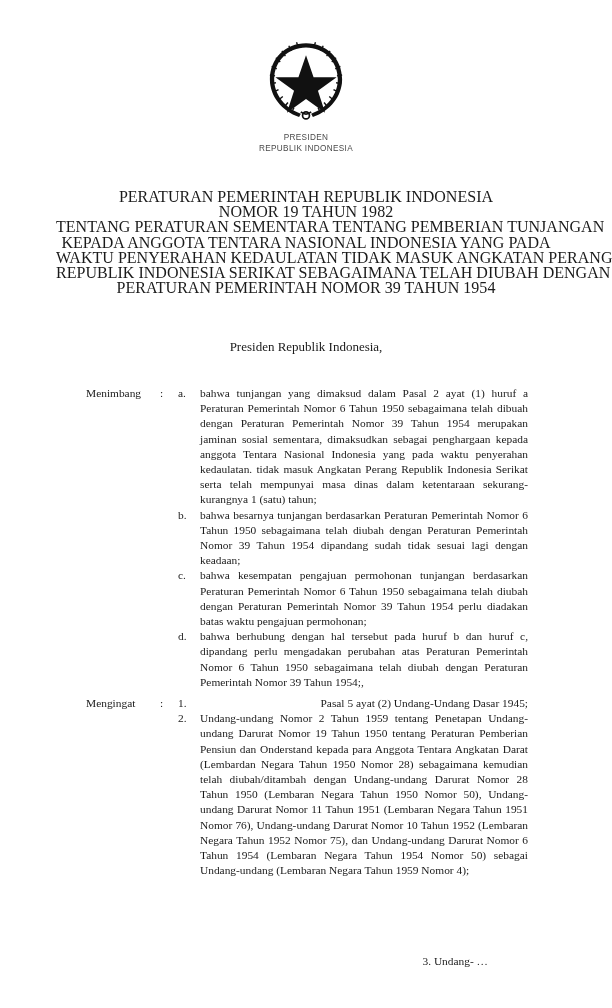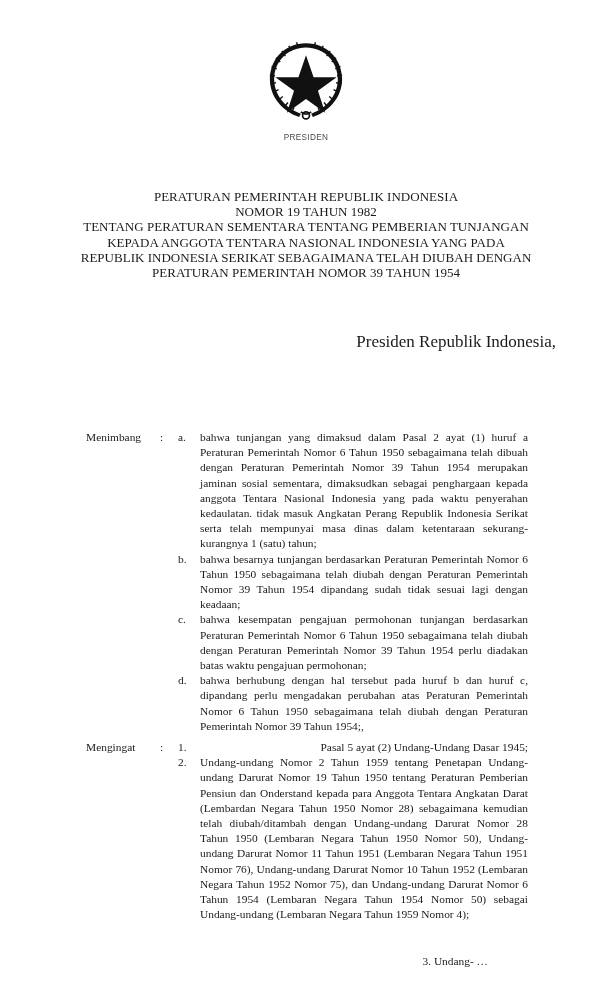--- a/index.html
+++ b/index.html
@@ -46,53 +46,52 @@
     color: #4a4a4a;
   }
 
   
   .title-block {
     position: absolute;
     top: 189px;
     left: 56px;
     width: 500px;
     text-align: center;
-    font-size: 13px;
+    font-size: 16px;
     line-height: 15.2px;
     letter-spacing: 0.02px;
   }
   .title-block div {
     white-space: nowrap;
   }
 
   
   .opening {
     position: absolute;
-    top: 332px;
+    top: 339px;
     left: 56px;
     width: 500px;
-    text-align: right;
-    font-size: 17px;
+    text-align: center;
+    font-size: 13px;
   }
 
   
   .clause {
     position: absolute;
     left: 86px;
     width: 442px;
     font-size: 11.4px;
     line-height: 15.2px;
   }
   #menimbang-row { top: 386px; }
   #mengingat-row { top: 696px; }
 
   .clause-grid {
     display: flex;
     align-items: flex-start;
-    margin-top: 44px;
   }
   .clause-label {
     width: 74px;
     flex: 0 0 74px;
   }
   .clause-colon {
     width: 18px;
     flex: 0 0 18px;
   }
   .clause-items {
@@ -175,28 +174,30 @@
 
           <circle cx="50" cy="90" r="4" fill="none" stroke="#111111" stroke-width="2"></circle>
           <path d="M44 86 q6 5 12 0" fill="none" stroke="#111111" stroke-width="2"></path>
         </g>
 
         <polygon points="50,20 58.8,45.5 85.6,45.5 63.9,61.3 72.2,86.8 50,71 27.8,86.8 36.1,61.3 14.4,45.5 41.2,45.5"></polygon>
       </g>
     </svg>
     <div class="emblem-caption">
       <div>PRESIDEN</div>
+      <div>REPUBLIK INDONESIA</div>
     </div>
   </div>
 
   <div class="title-block">
     <div>PERATURAN PEMERINTAH REPUBLIK INDONESIA</div>
     <div>NOMOR  19 TAHUN 1982</div>
     <div>TENTANG PERATURAN SEMENTARA TENTANG PEMBERIAN TUNJANGAN</div>
     <div>KEPADA ANGGOTA TENTARA NASIONAL INDONESIA YANG PADA</div>
+    <div>WAKTU PENYERAHAN KEDAULATAN TIDAK MASUK ANGKATAN PERANG</div>
     <div>REPUBLIK INDONESIA SERIKAT SEBAGAIMANA TELAH DIUBAH DENGAN</div>
     <div>PERATURAN PEMERINTAH NOMOR 39 TAHUN 1954</div>
   </div>
 
   <div class="opening">Presiden Republik Indonesia,</div>
 
   <div class="clause" id="menimbang-row">
     <div class="clause-grid">
       <div class="clause-label">Menimbang</div>
       <div class="clause-colon">:</div>

